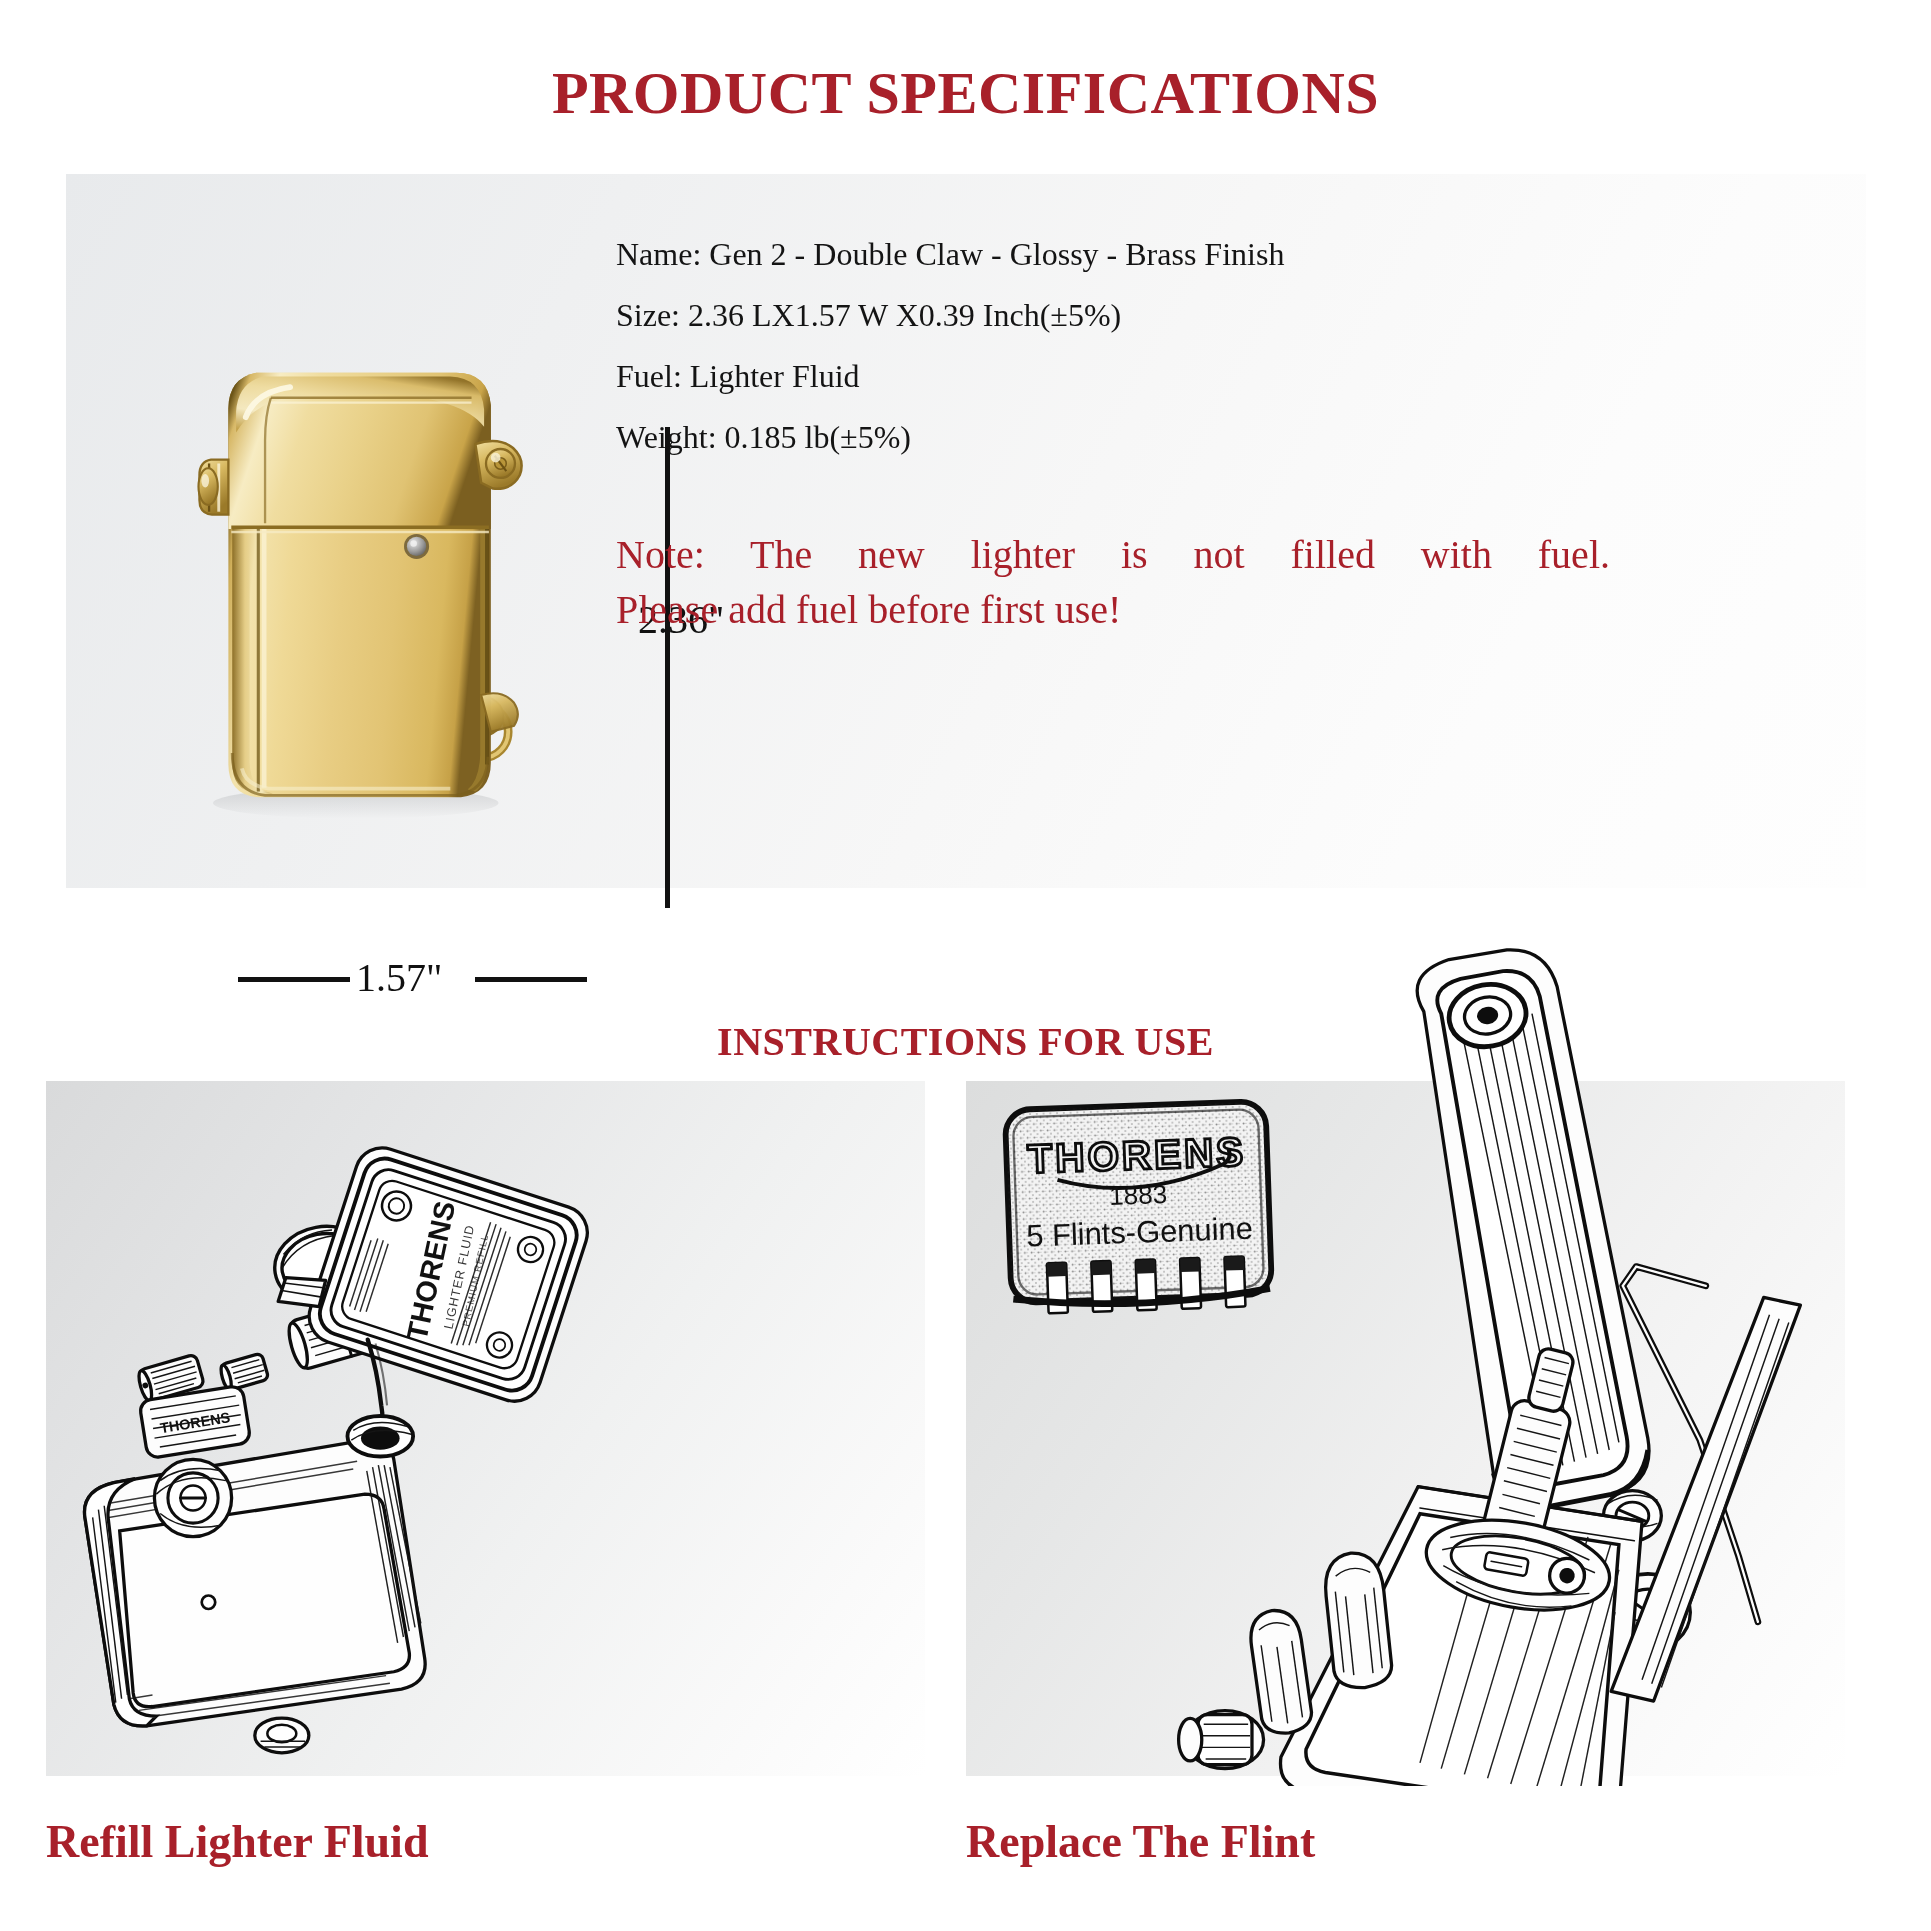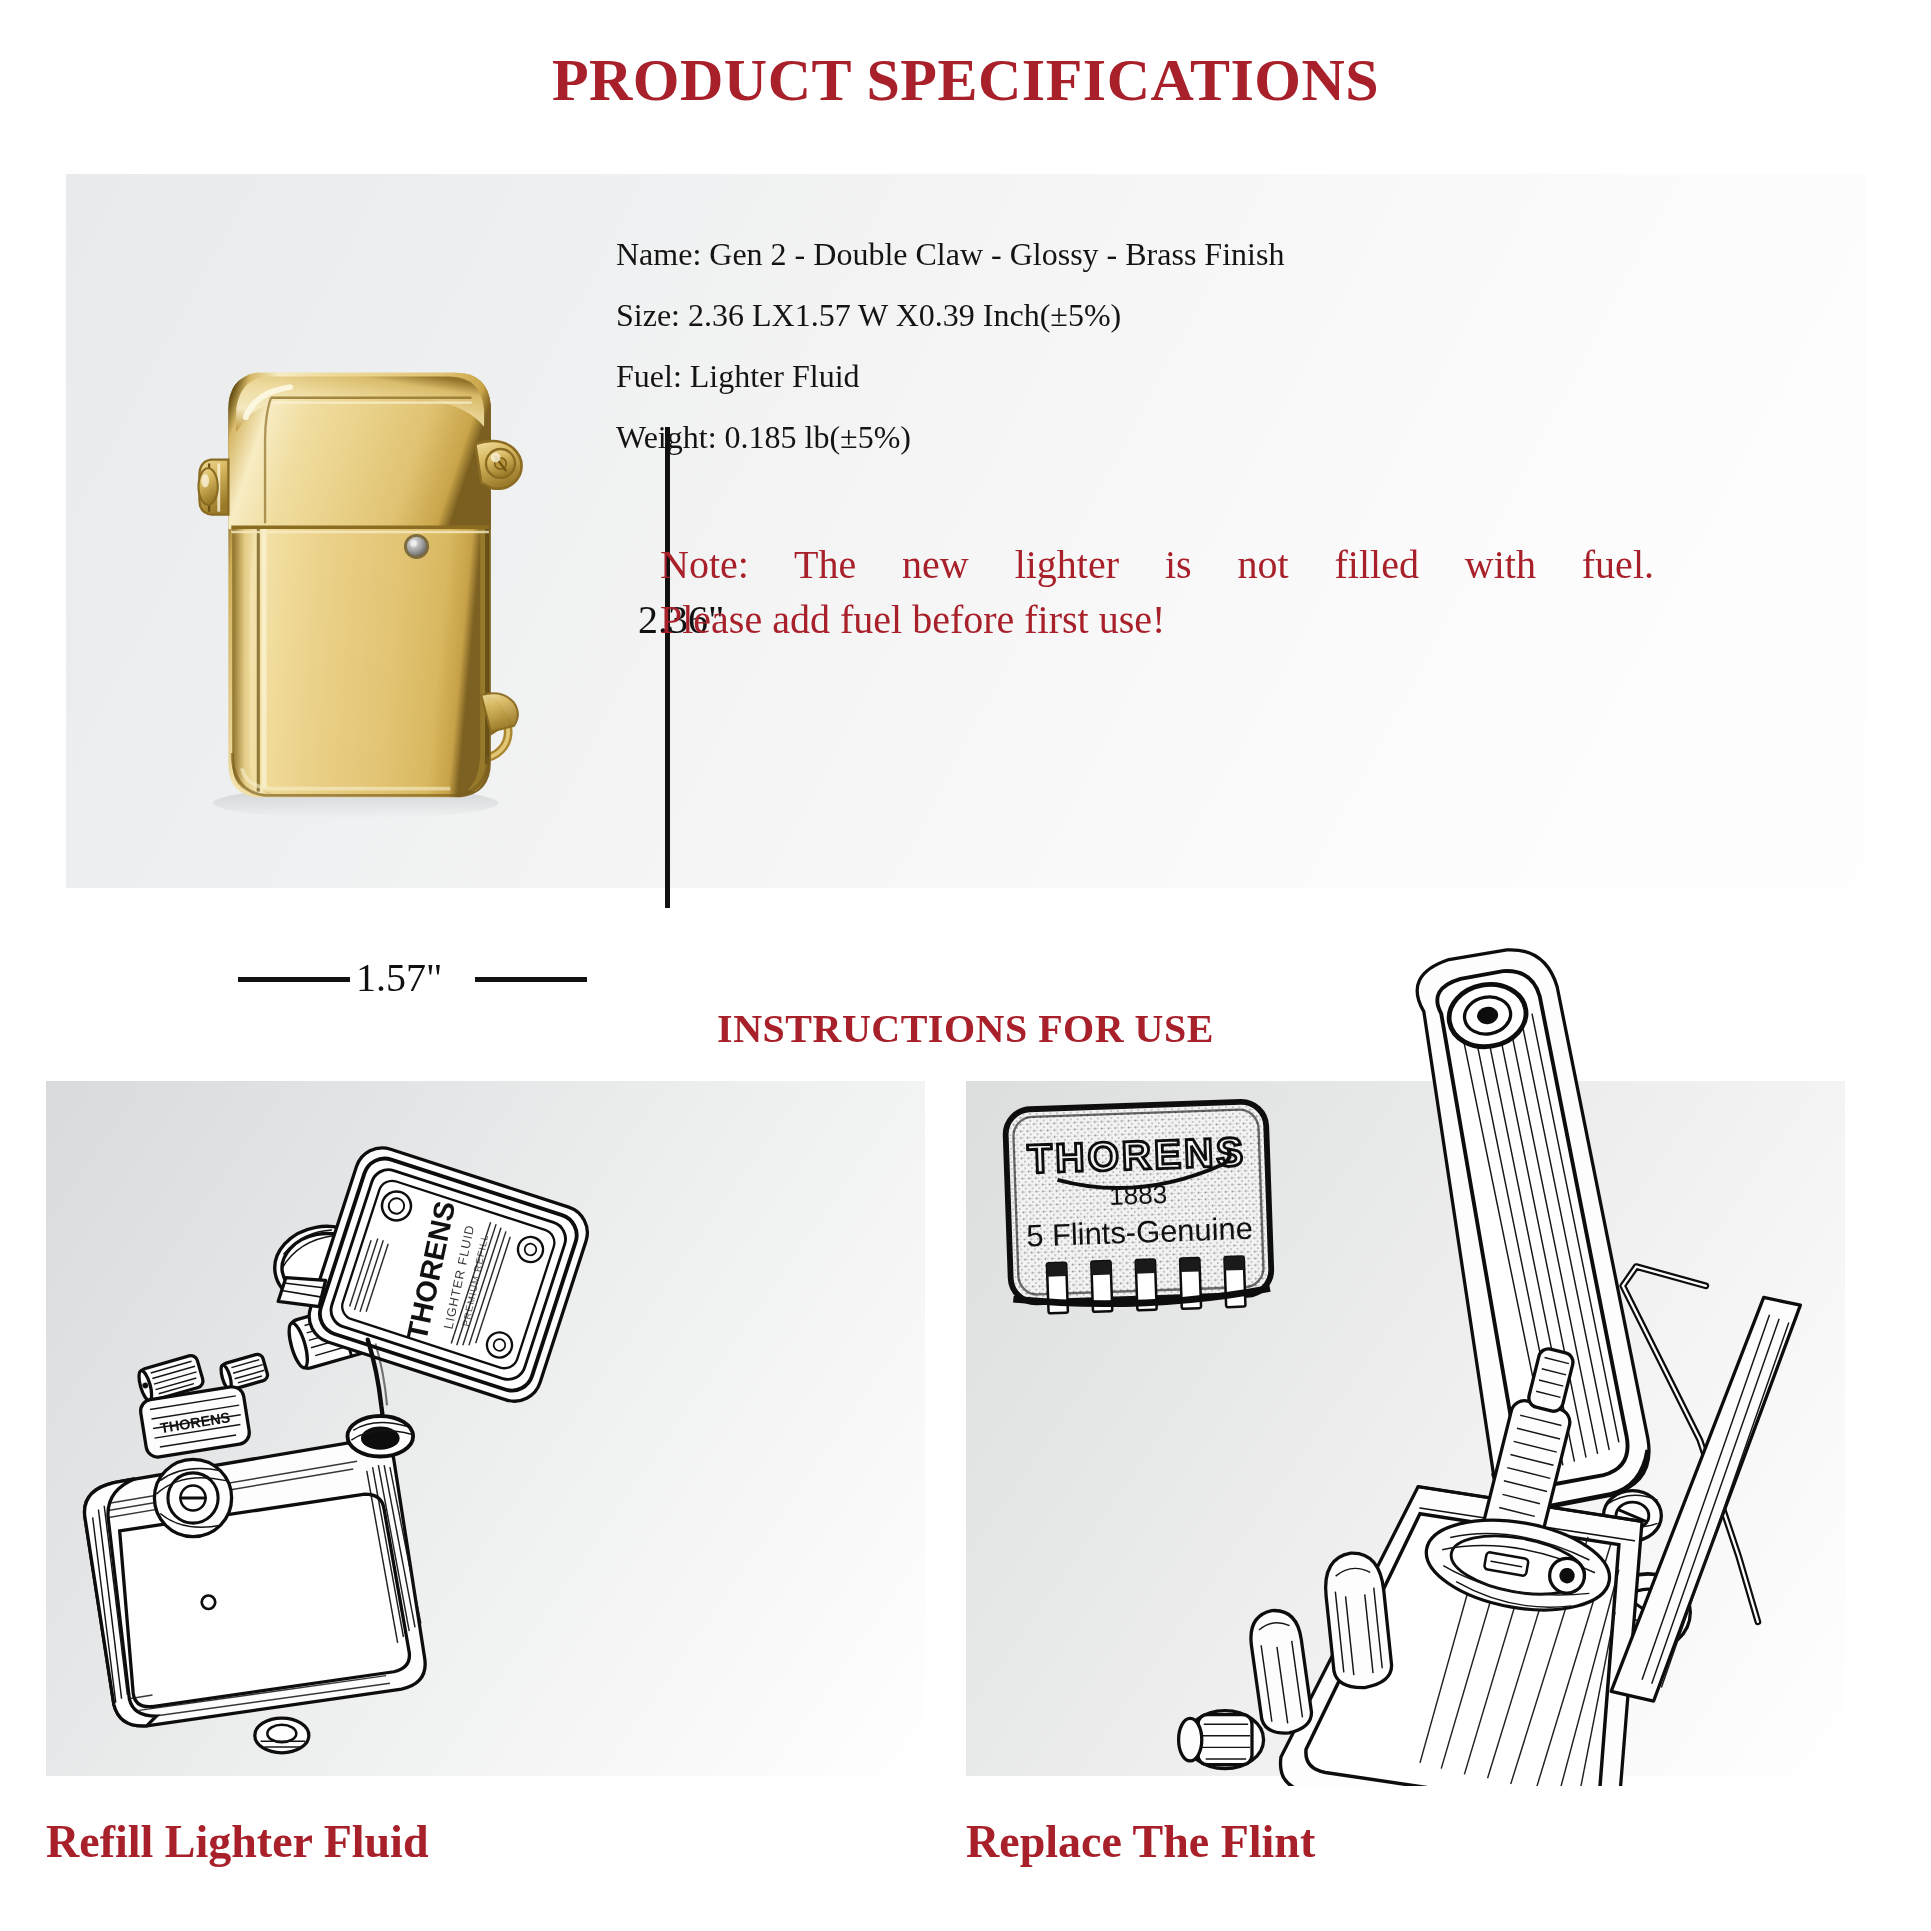--- a/index.html
+++ b/index.html
@@ -13,20 +13,21 @@
 
   
   .section-title {
     position: absolute;
     width: 100%;
     text-align: center;
     color: #a8202a;
     font-weight: bold;
     font-family: "Liberation Serif", "DejaVu Serif", serif;
     letter-spacing: 0.5px;
+    margin-top: 13px;
   }
   #spec-title { top: 46px; font-size: 60px; }
   #instr-title { top: 1005px; font-size: 40px; }
 
   
   .spec-panel {
     position: absolute;
     left: 66px; top: 174px;
     width: 1800px; height: 714px;
     background: linear-gradient(118deg, #e8eaec 0%, #eff0f1 26%, #f7f7f7 55%, #fcfcfc 78%, #fefefe 100%);
@@ -43,29 +44,28 @@
     left: 550px; top: 50px;
     width: 1091px;
     color: #141414;
     font-size: 32px;
     line-height: 61px;
     font-family: "Liberation Serif", "DejaVu Serif", serif;
   }
   .spec-line { white-space: nowrap; }
   .spec-note {
     position: absolute;
-    left: 550px; top: 363px;
+    left: 550px; top: 353px;
     width: 994px;
     color: #a8202a;
     font-size: 40px;
     line-height: 55px;
     text-align: justify;
     text-align-last: left;
     font-family: "Liberation Serif", "DejaVu Serif", serif;
-    margin-left: 44px;
   }
   .spec-note .nl { display: block; }
   .spec-note .j1 {
     display: block;
     text-align: justify;
     text-align-last: justify;
   }
 
   
   .dim-label {

